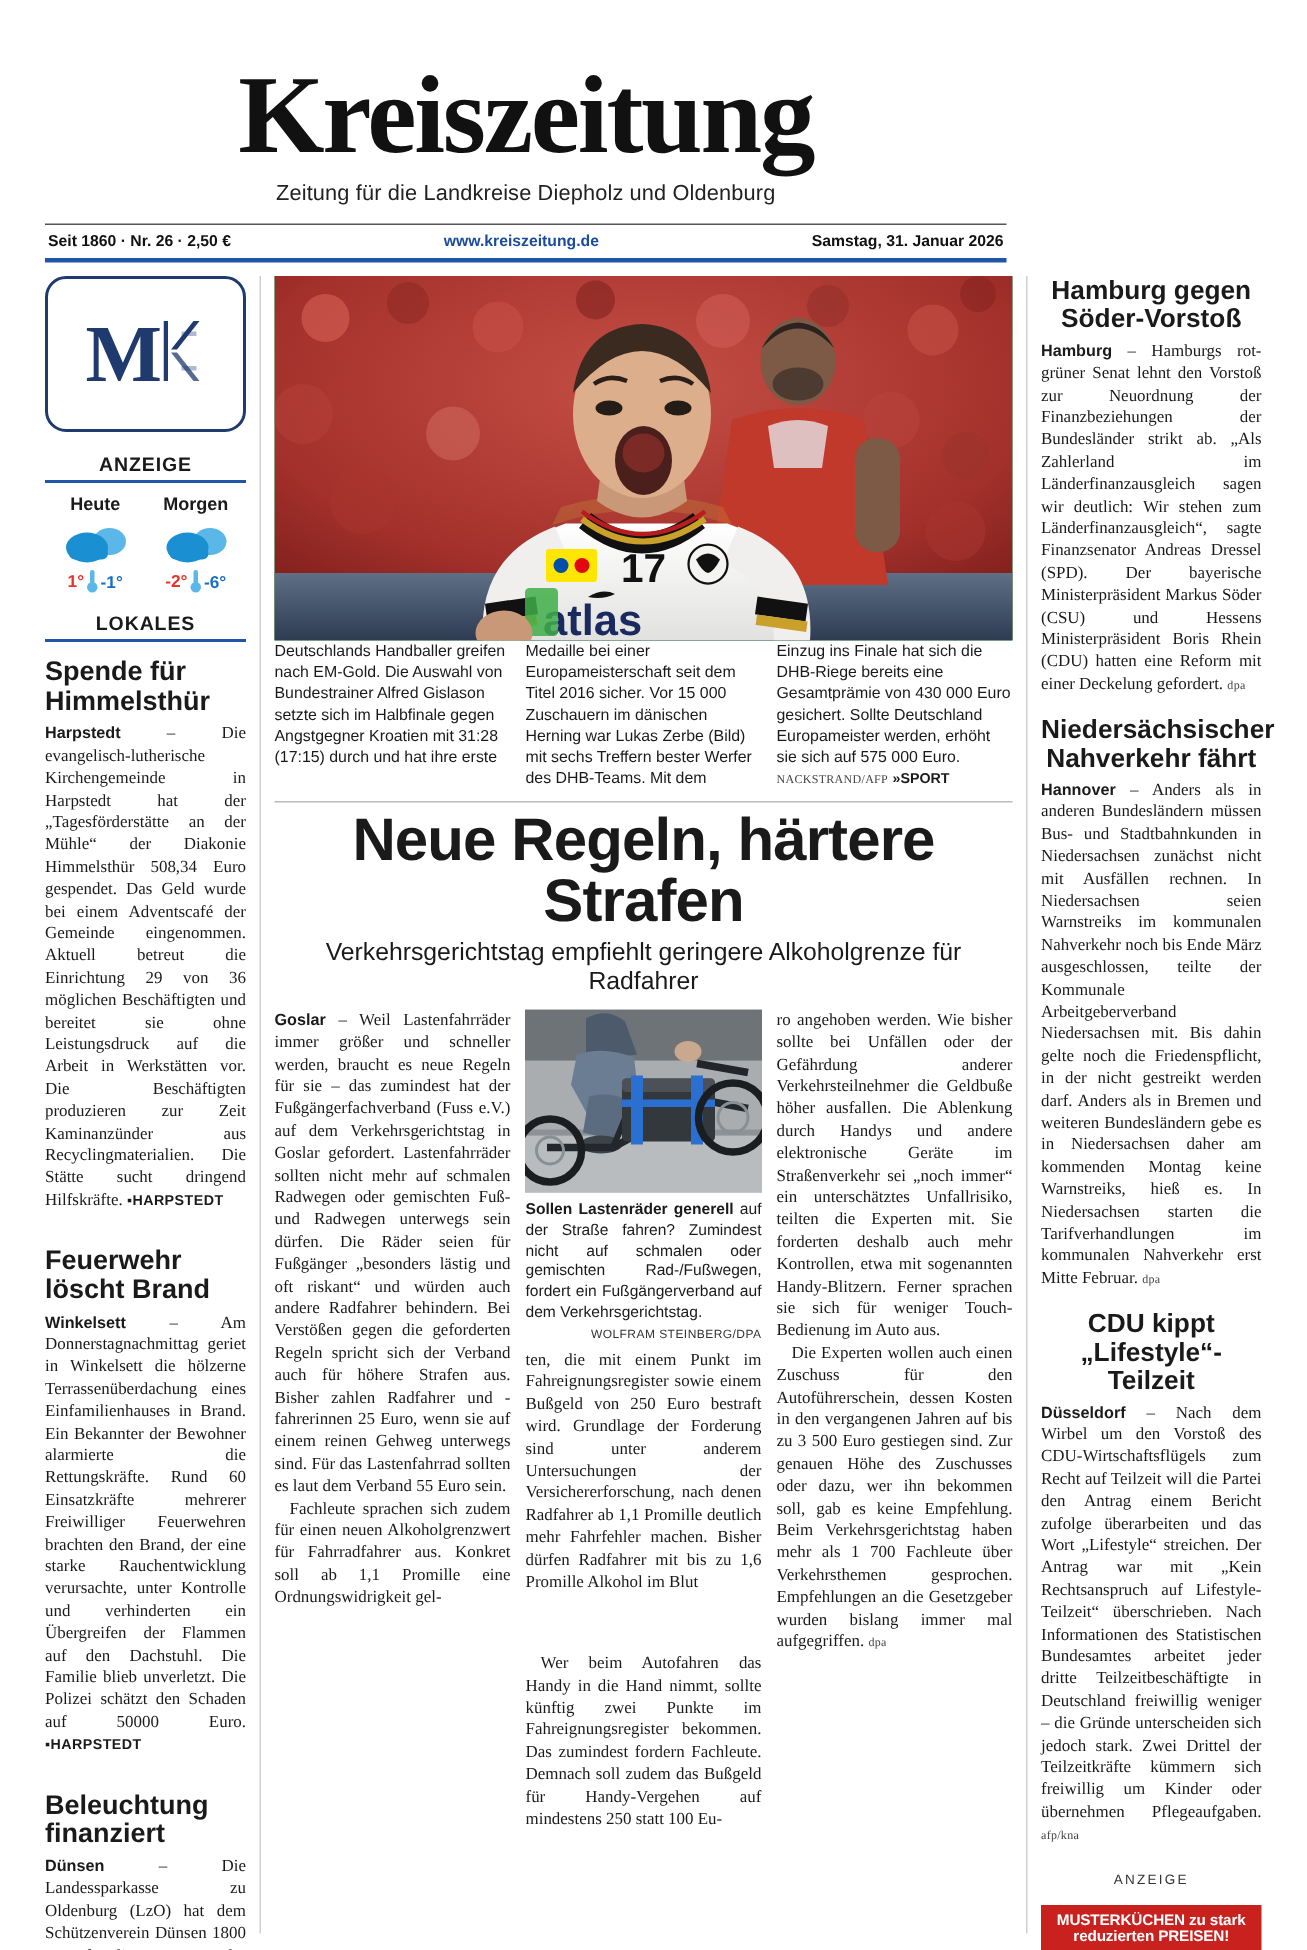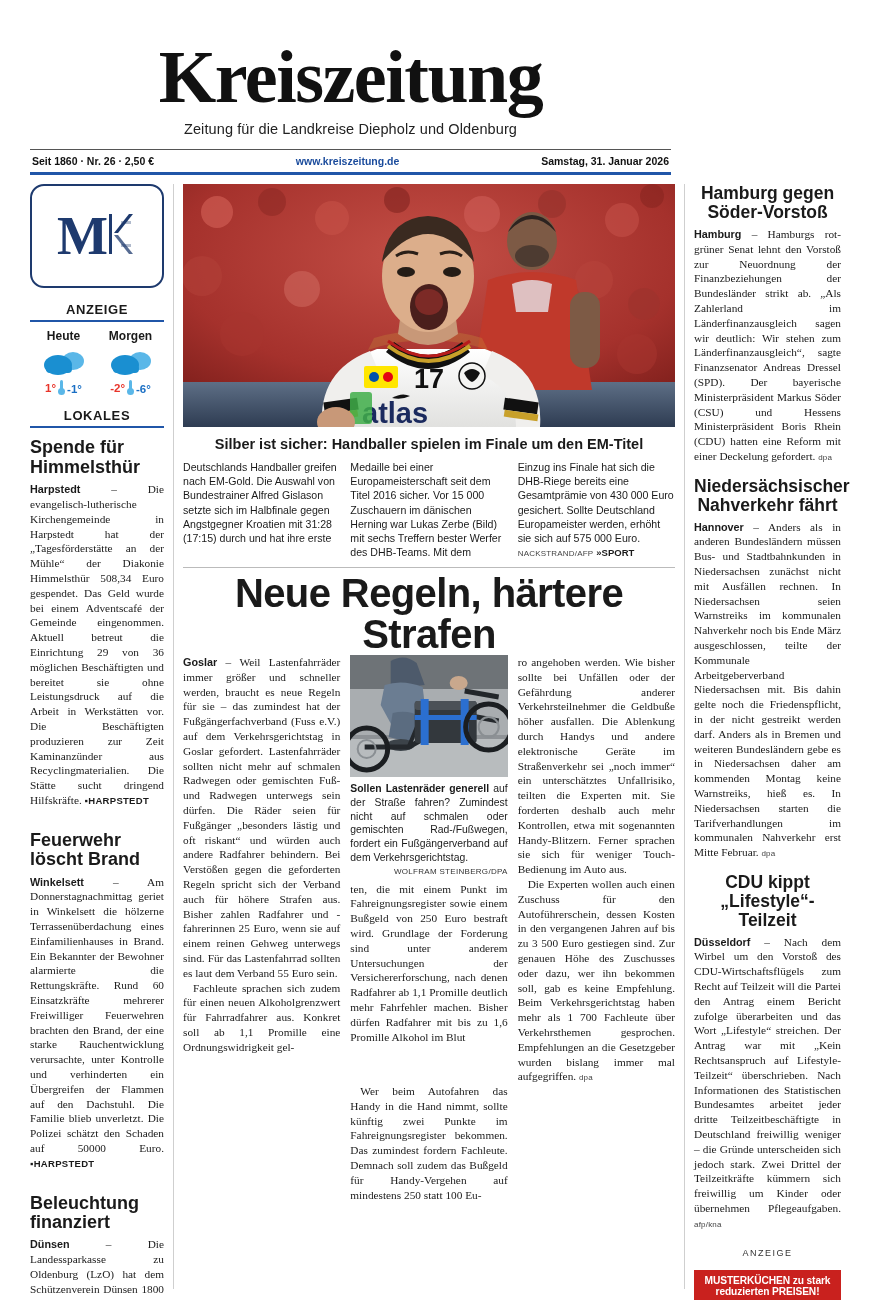--- a/index.html
+++ b/index.html
@@ -104,21 +104,21 @@
     text-align: justify;
     hyphens: auto; -webkit-hyphens: auto;
     font-family: "Liberation Serif", serif;
   }
   .body-txt .dl { font-family: "Liberation Sans", sans-serif; font-weight: 700; font-size: 10.8px; }
   .tagline {
     font-family: "Liberation Sans", sans-serif;
     font-weight: 700; font-size: 9.5px; letter-spacing: 0.3px; white-space: nowrap;
   }
   .tagline::before { content: "\25AA "; }
-  .credit { font-family: Liberation Sans, sans-serif; font-size: 8px; letter-spacing: 0.2px; color: #444; }
+  .credit { font-family: Liberation Serif, serif; font-size: 8px; letter-spacing: 0.2px; color: #444; }
 
   .spacer-10 { height: 13px; }
 
   
   .photo {
     width: 100%; height: 243px; position: relative; overflow: hidden;
     background: #15803d;
   }
   .photo-caption-bar {
     font-family: "Liberation Sans", sans-serif;
@@ -374,37 +374,37 @@
             <text x="180" y="239" font-family="Liberation Sans, sans-serif" font-size="29" font-weight="700" fill="#1b2a5e">atlas</text>
 
             <path d="M210 214 q10 -6 18 -2 q-8 4 -18 2Z" fill="#111"></path>
             <rect x="168" y="208" width="22" height="32" rx="3" fill="#3fae49" opacity=".85"></rect>
 
             <ellipse cx="154" cy="238" rx="19" ry="15" fill="#c89878"></ellipse>
           </g>
         </svg>
       </div>
 
-      <div class="photo-caption-bar">Silber ist sicher: Handballer spielen im Finale um den EM-Titel</div>
 
       <div class="teaser-cols">
         <div class="teaser-col">
             <p class="teaser-txt">Deutschlands Handballer greifen nach EM-Gold. Die Auswahl von Bundestrainer Alfred Gislason setzte sich im Halbfinale gegen Angstgegner Kroatien mit 31:28 (17:15) durch und hat ihre erste</p>
           </div>
         <div class="teaser-col">
             <p class="teaser-txt">Medaille bei einer Europameisterschaft seit dem Titel 2016 sicher. Vor 15 000 Zuschauern im dänischen Herning war Lukas Zerbe (Bild) mit sechs Treffern bester Werfer des DHB-Teams. Mit dem</p>
           </div>
         <div class="teaser-col">
             <p class="teaser-txt"><span>Einzug ins Finale hat sich die DHB-Riege bereits eine Gesamtprämie von 430 000 Euro gesichert. Sollte Deutschland Europameister werden, erhöht sie sich auf 575 000 Euro.</span> <span class="credit">NACKSTRAND/AFP</span> <span class="sport-tag">SPORT</span></p>
           </div>
       </div>
       <div class="hr-thin"></div>
 
       <div>
         <h1 class="lead-head">Neue Regeln, härtere Strafen</h1>
+        <div class="lead-sub">Verkehrsgerichtstag empfiehlt geringere Alkoholgrenze für Radfahrer</div>
 
         <div class="three-cols">
 
           <div>
             <p class="body-txt"><span class="dl">Goslar</span><span> – Weil Lastenfahrräder immer größer und schneller werden, braucht es neue Regeln für sie – das zumindest hat der Fußgängerfachverband (Fuss e.V.) auf dem Verkehrsgerichtstag in Goslar gefordert. Lastenfahrräder sollten nicht mehr auf schmalen Radwegen oder gemischten Fuß- und Radwegen unterwegs sein dürfen. Die Räder seien für Fußgänger „besonders lästig und oft riskant“ und würden auch andere Radfahrer behindern. Bei Verstößen gegen die geforderten Regeln spricht sich der Verband auch für höhere Strafen aus. Bisher zahlen Radfahrer und -fahrerinnen 25 Euro, wenn sie auf einem reinen Gehweg unterwegs sind. Für das Lastenfahrrad sollten es laut dem Verband 55 Euro sein.</span></p>
             <p class="body-txt" style="text-indent:10px">Fachleute sprachen sich zudem für einen neuen Alkoholgrenzwert für Fahrradfahrer aus. Konkret soll ab 1,1 Promille eine Ordnungswidrigkeit gel-</p>
           </div>
 
           <div>
             <div class="cutphoto">

